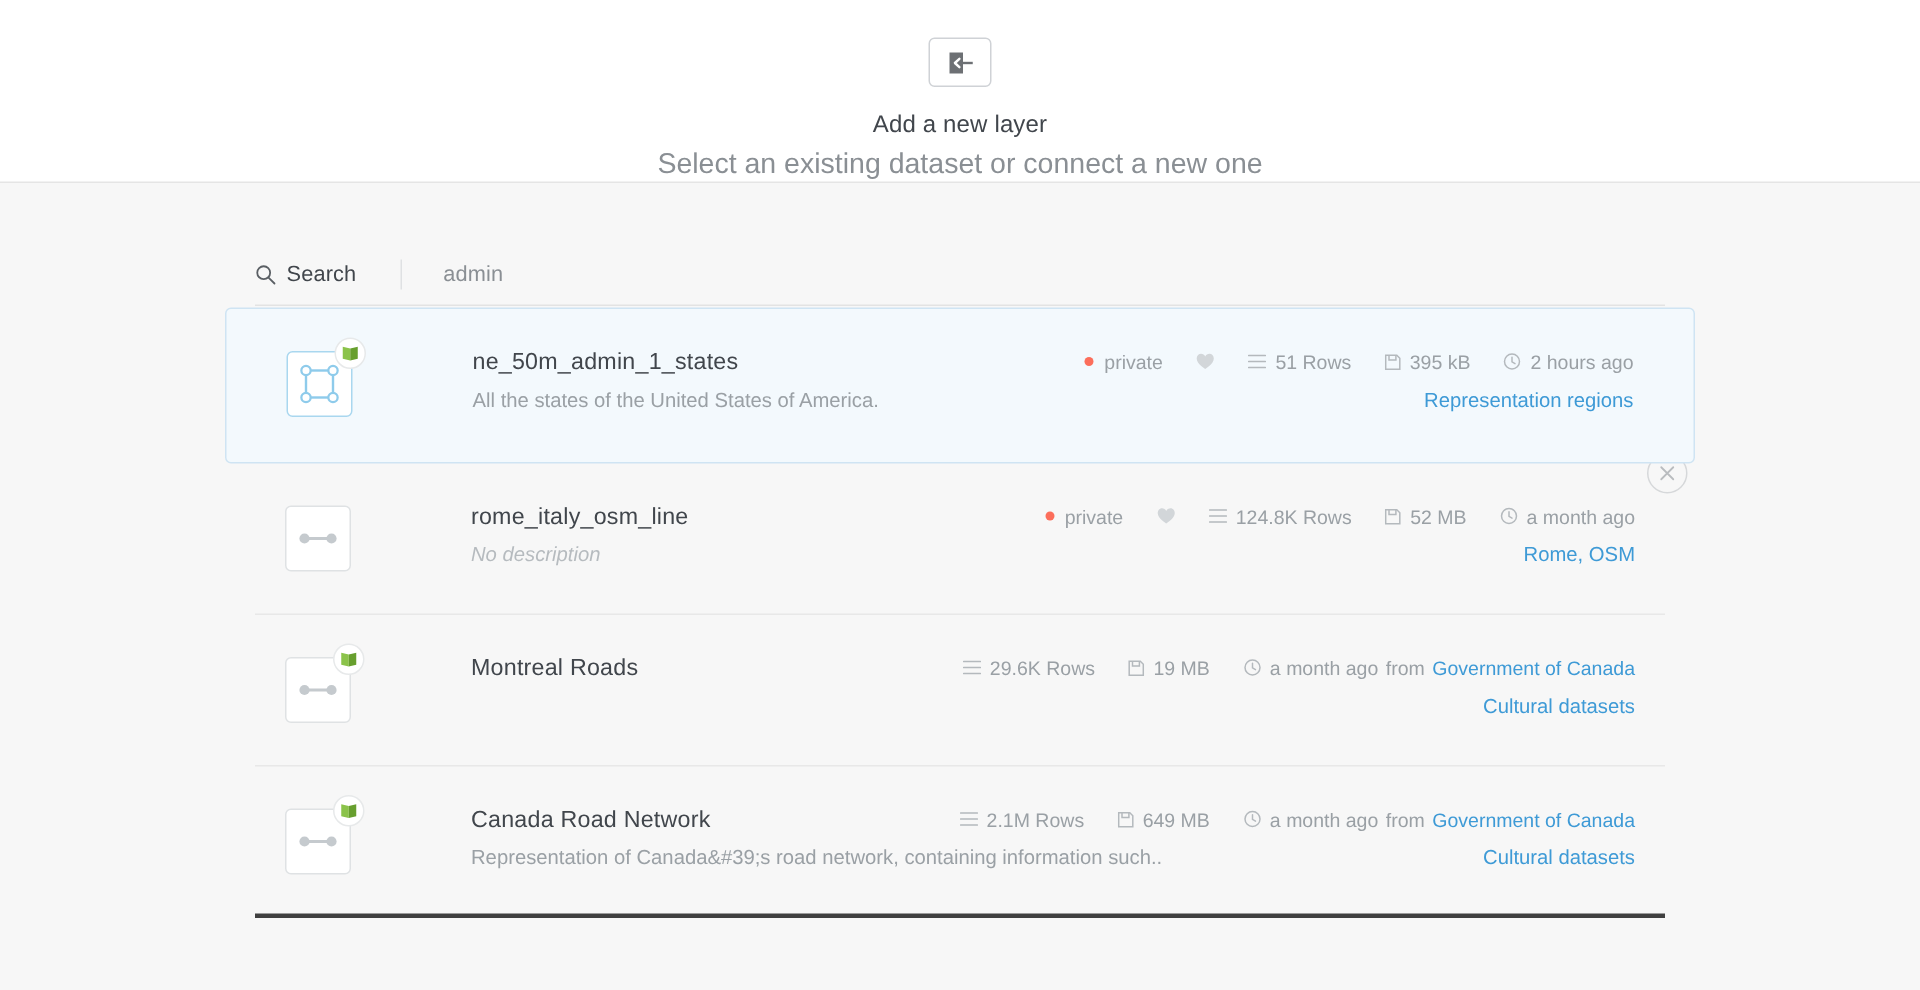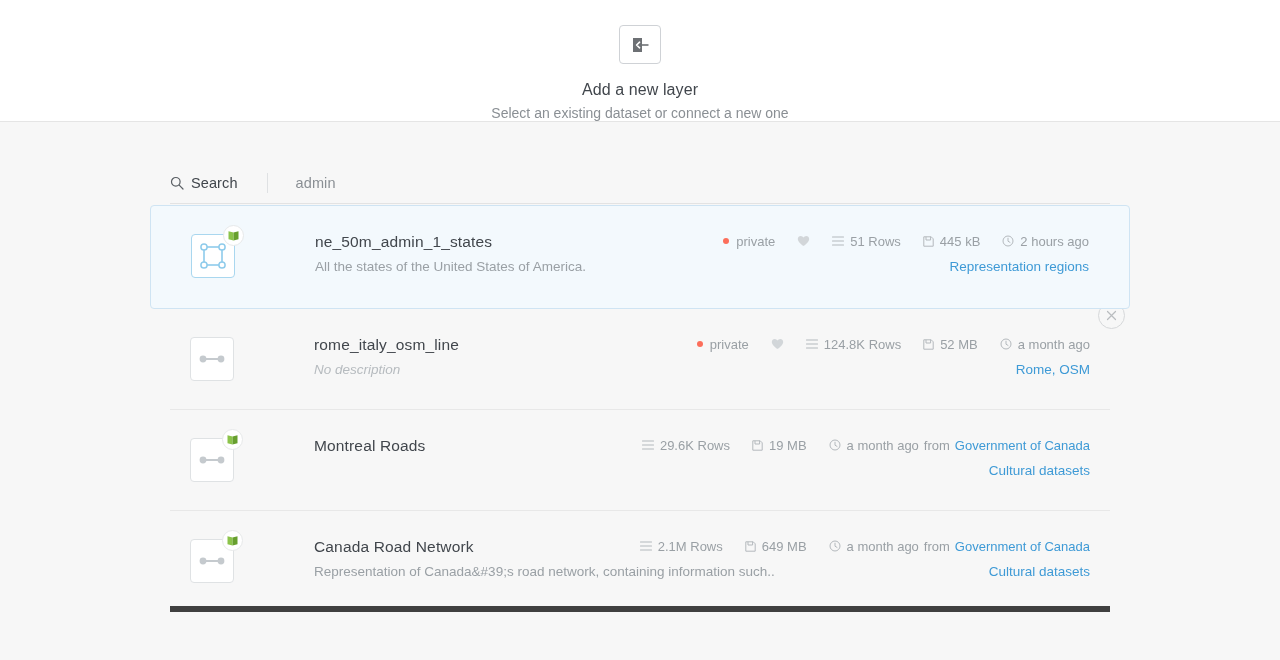--- a/index.html
+++ b/index.html
@@ -41,21 +41,21 @@
 
   .header-title {
     margin-top: 17px;
     font-size: 16px;
     color: #41464c;
     letter-spacing: 0.1px;
   }
 
   .header-subtitle {
     margin-top: 6px;
-    font-size: 14px;
+    font-size: 19px;
     color: #8a8f94;
   }
 
   
   .search-area {
     position: relative;
     width: 1280px;
     height: 81px;
   }
 
@@ -136,21 +136,21 @@
     background: #f3f9fd;
     border: 1px solid #cfe4f3;
     border-radius: 4px;
     margin: 0 -20px;
     padding: 0 40px;
     width: 980px;
     height: 104px;
   }
 
   .row.last-visible {
-    border-bottom: 6px solid #404040;
+    border-bottom: 3px solid #404040;
   }
 
   
   .thumb-wrap {
     position: relative;
     margin-top: 28px;
     flex: 0 0 auto;
   }
 
   .thumb {
@@ -348,21 +348,21 @@
             </span>
             <span>51 Rows</span>
           </span>
           <span class="meta-item">
             <span class="mi">
               <svg width="11" height="11" viewBox="0 0 11 11">
     <path d="M0.8 0.8 H8.2 L10.2 2.8 V10.2 H0.8 Z" stroke="#b4b9bd" stroke-width="1" fill="none"></path>
     <path d="M3 0.8 V4 H7.6 V0.8" stroke="#b4b9bd" stroke-width="1" fill="none"></path>
   </svg>
             </span>
-            <span>445 kB</span>
+            <span>395 kB</span>
           </span>
           <span class="meta-item">
             <span class="mi">
               <svg width="12" height="12" viewBox="0 0 12 12">
     <circle cx="6" cy="6" r="5" stroke="#b4b9bd" stroke-width="1" fill="none"></circle>
     <path d="M6 3.2 V6.2 L8 7.4" stroke="#b4b9bd" stroke-width="1" fill="none" stroke-linecap="round"></path>
   </svg>
             </span>
             <span>2 hours ago</span>
           </span>

